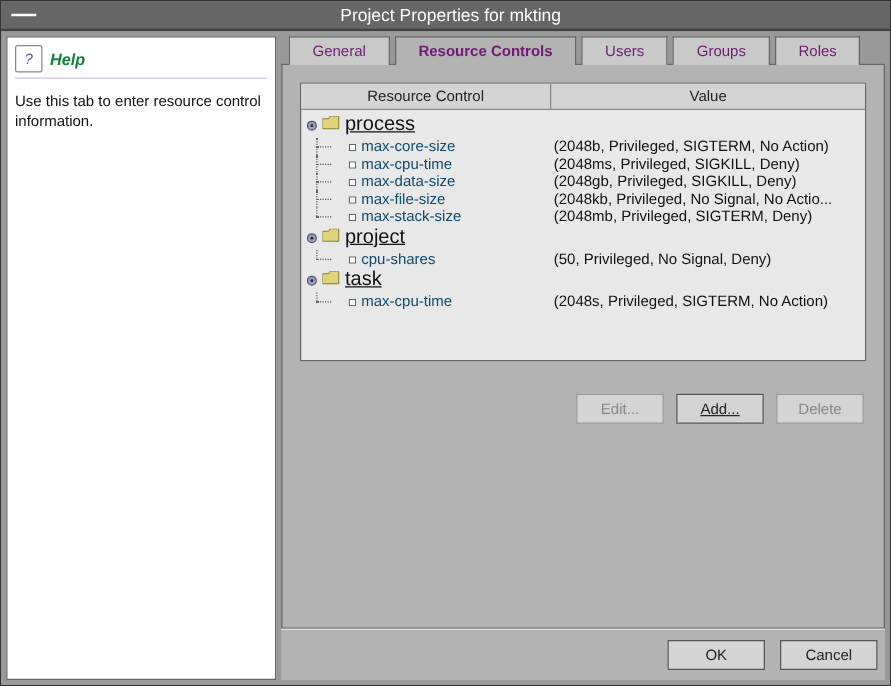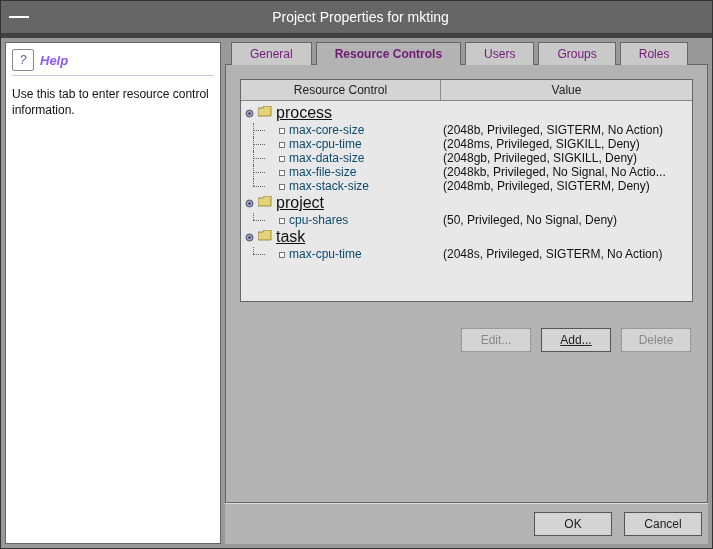--- a/index.html
+++ b/index.html
@@ -1,25 +1,25 @@
 <!DOCTYPE html>
 <html><head>
 <meta charset="utf-8">
 <style>
 * { box-sizing: border-box; margin: 0; padding: 0; }
 body { font-family: "Lucida Sans", Arial, sans-serif; font-size: 12px; background: #999; width: 713px; height: 549px; overflow: hidden; }
 .window { width: 713px; height: 549px; display: flex; flex-direction: column; border: 1px solid #333; }
-.titlebar { background: #666; color: #fff; height: 37px; display: flex; align-items: center; border-bottom: 5px solid #404040; }
+.titlebar { background: #666; color: #fff; height: 24px; display: flex; align-items: center; border-bottom: 2px solid #404040; }
 .title-dash { width: 20px; height: 2px; background: #fff; margin: 0 8px; }
 .title-text { flex: 1; text-align: center; font-size: 14px; padding-right: 28px; }
 .body { flex: 1; display: flex; background: #999; padding: 4px; gap: 4px; }
 .help-panel { width: 216px; background: #fff; border: 1px solid #666; padding: 6px; }
 .help-header { display: flex; align-items: center; gap: 6px; border-bottom: 1px solid #c8c8e0; padding-bottom: 4px; margin-bottom: 10px; }
 .help-icon-box { width: 22px; height: 22px; border: 1px solid #888; display: flex; align-items: center; justify-content: center; font-style: italic; color: #5a5aa0; border-radius: 2px; }
-.help-title { color: #8b5cf6; font-style: italic; font-weight: bold; font-size: 13px; }
+.help-title { color: #15803d; font-style: italic; font-weight: bold; font-size: 13px; }
 .help-body { font-size: 12px; color: #111; line-height: 1.35; }
 .right-panel { flex: 1; display: flex; flex-direction: column; }
 .tabstrip { display: flex; gap: 4px; padding-left: 6px; margin-bottom: -1px; z-index: 2; }
 .tab { background: #c9c9c9; border: 1px solid #666; border-bottom: none; padding: 4px 18px; font-size: 12px; cursor: pointer; color: #701a75; }
 .tab.active { background: #b3b3b3; font-weight: bold; }
 .tab-panel { flex: 1; background: #b3b3b3; border: 1px solid #666; padding: 14px; display: flex; flex-direction: column; border-top-color:#666;gap:16px;}
 .tree-box { background: #e8e8e8; border: 1px solid #666; flex: 0 0 auto; }
 .tree-headers { display: flex; background: #d4d4d4; border-bottom: 1px solid #888; }
 .tree-headers .col { padding: 3px 6px; text-align: center; font-size: 12px; color: #222; }
 .col-name { width: 200px; border-right: 1px solid #888; }

